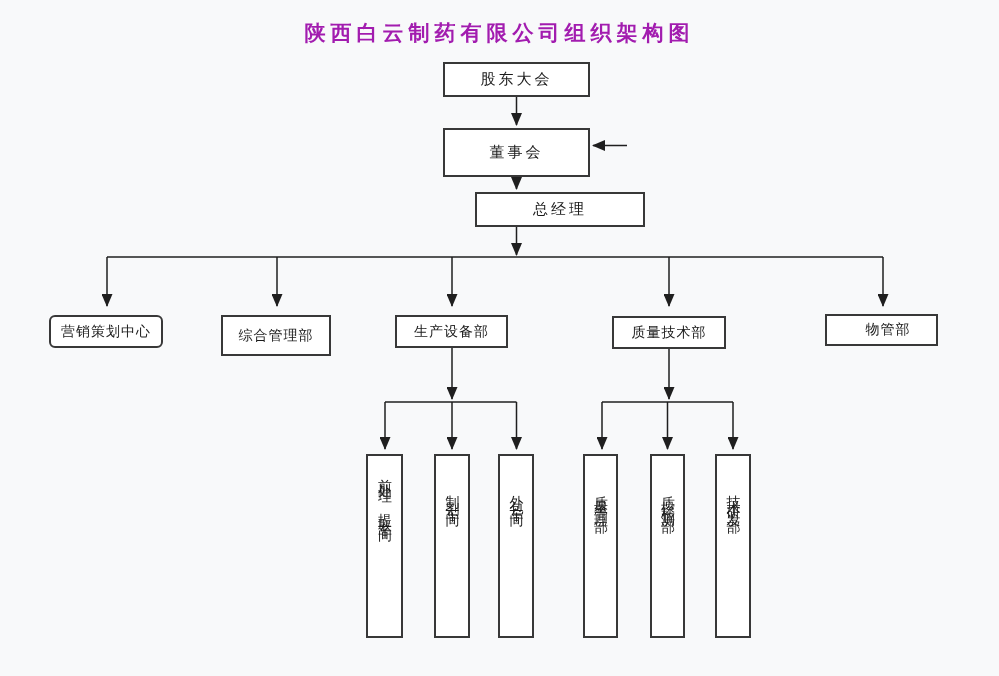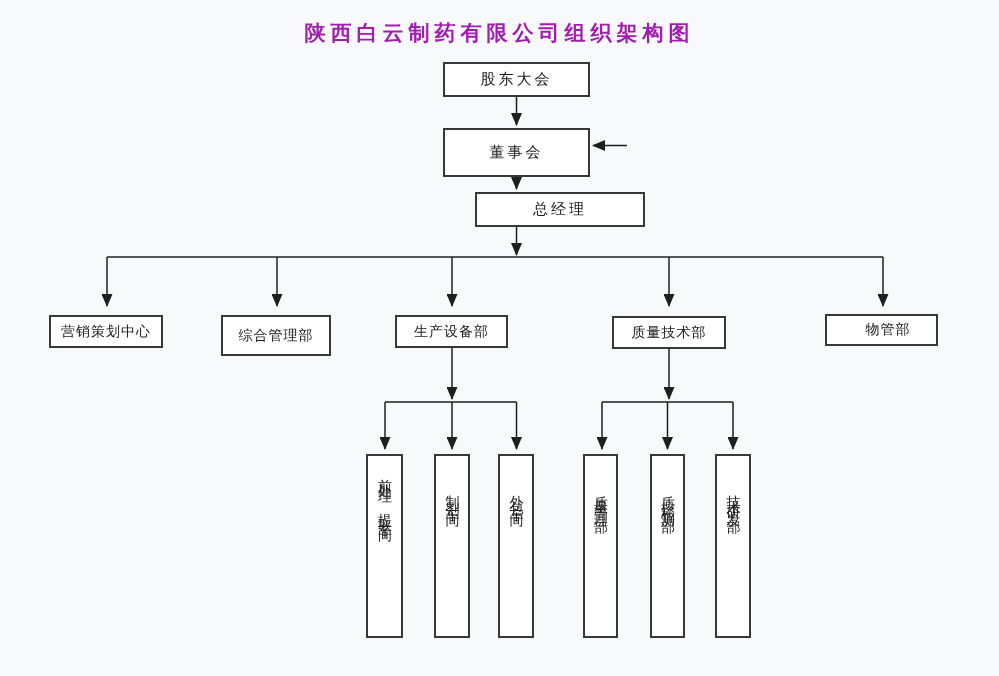--- a/index.html
+++ b/index.html
@@ -115,21 +115,21 @@
 
   <div class="box lv1" style="left:443px; top:128px; width:147px; height:49px;">
     <span>董事会</span>
   </div>
 
 
   <div class="box lv1" style="left:443px; top:192px; width:170px; height:35px;margin-left:32px;">
     <span>总经理</span>
   </div>
 
-  <div class="box lv2" style="left:49px; top:315px; width:114px; height:33px;">
+  <div class="box lv2" style="left:49px; top:315px; width:114px; height:33px;border-radius:6px;">
     <span>营销策划中心</span>
   </div>
 
   <div class="box lv2" style="left:221px; top:315px; width:110px; height:41px;">
     <span>综合管理部</span>
   </div>
 
   <div class="box lv2" style="left:395px; top:315px; width:113px; height:33px;">
     <span>生产设备部</span>
   </div>

